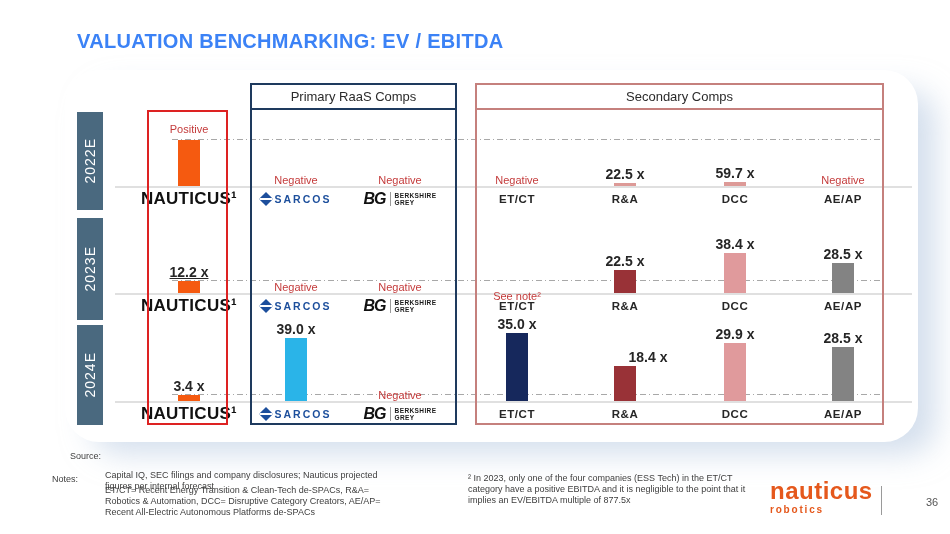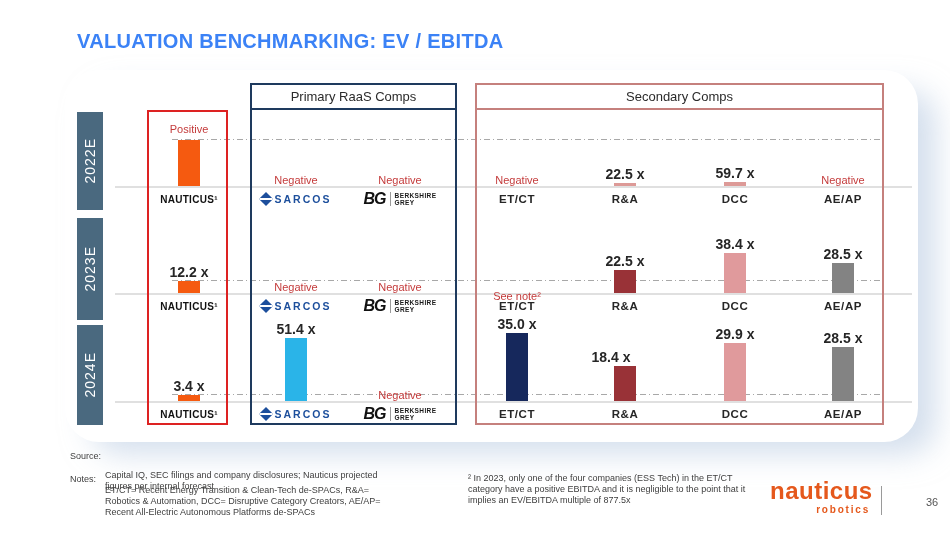--- a/index.html
+++ b/index.html
@@ -21,34 +21,34 @@
   .panel.secondary{left:475px;width:409px;border:2px solid #c5807d;}
   .panel-header{height:25px;display:flex;align-items:center;justify-content:center;
                 font-size:13px;color:#2b2b2b;box-sizing:border-box;}
   .panel.primary .panel-header{border-bottom:2px solid #1e3a5e;}
   .panel.secondary .panel-header{border-bottom:2px solid #c5807d;}
   .bar{position:absolute;width:22px;}
   .vlabel{position:absolute;width:100px;text-align:center;font-size:14px;font-weight:bold;color:#262626;}
   .slabel{position:absolute;width:100px;text-align:center;font-size:11px;color:#c43b3b;}
   .blabel{position:absolute;width:120px;display:flex;align-items:center;justify-content:center;height:16px;}
   .ticker{font-size:11.5px;font-weight:bold;color:#262626;letter-spacing:.6px;}
-  .nname{font-size:10px;font-weight:bold;color:#111;letter-spacing:.3px;}
+  .nname{font-size:17px;font-weight:bold;color:#111;letter-spacing:.3px;}
   .sarcos-wrap{display:flex;align-items:center;gap:4px;}
   .sarcos-diamond{width:10px;height:10px;background:#1d4f9c;transform:rotate(45deg);
     background-image:linear-gradient(135deg,transparent 42%,#fff 42%,#fff 58%,transparent 58%);}
   .sarcos-text{font-size:10.5px;font-weight:bold;color:#1d4f9c;letter-spacing:2px;}
   .bg-wrap{display:flex;align-items:center;gap:4px;}
   .bg-initials{font-size:16px;font-weight:bold;font-style:italic;color:#111;letter-spacing:-1px;}
   .bg-div{width:1px;height:14px;background:#9a9a9a;}
   .bg-stack{display:flex;flex-direction:column;justify-content:center;}
   .bg-stack div{font-size:6.5px;font-weight:bold;color:#1a1a1a;line-height:7px;letter-spacing:.4px;}
   .foot{position:absolute;font-size:9px;color:#404040;line-height:11px;}
   .brand-name{position:absolute;left:770px;top:480px;width:100px;text-align:center;
               font-size:24px;font-weight:bold;color:#e5581c;letter-spacing:.5px;line-height:22px;}
-  .brand-sub{position:absolute;left:770px;top:504px;width:100px;text-align:right;
+  .brand-sub{position:absolute;left:770px;top:504px;width:100px;
              font-size:10px;font-weight:bold;color:#e5581c;letter-spacing:1.8px;}
   .brand-div{position:absolute;left:881px;top:486px;width:1px;height:29px;background:#9a9a9a;}
   .brand-page{position:absolute;left:890px;top:496px;font-size:11px;color:#555;margin-left:36px;}
 </style>
 </head>
 <body>
 
 <div class="stage">
   <div class="title">VALUATION BENCHMARKING:  EV / EBITDA</div>
 
@@ -104,21 +104,21 @@
       <div class="blabel" style="left: 675px; top: 191px;">
         <span class="ticker">DCC</span>
       </div>
       <div class="slabel" style="left: 793px; top: 174px;">Negative</div>
       <div class="blabel" style="left: 783px; top: 191px;">
         <span class="ticker">AE/AP</span>
       </div>
       <div class="dashdot" style="top: 280px;"></div>
       <div class="baseline" style="top: 293px;"></div>
       <div class="bar" style="left: 178px; top: 281px; height: 12px; background: rgb(245, 90, 16);"></div>
-      <div class="vlabel" style="left: 139px; top: 264px;">12.2 x</div>
+      <div class="vlabel" style="left: 139px; top: 264px; text-decoration: underline;">12.2 x</div>
       <div class="blabel" style="left: 129px; top: 298px;">
         <span class="nname">NAUTICUS¹</span>
       </div>
       <div class="slabel" style="left: 246px; top: 281px;">Negative</div>
       <div class="blabel" style="left: 236px; top: 298px;">
         <div class="sarcos-wrap">
           <div class="sarcos-diamond"></div>
           <span class="sarcos-text">SARCOS</span>
         </div>
       </div>
@@ -153,21 +153,21 @@
         <span class="ticker">AE/AP</span>
       </div>
       <div class="dashdot" style="top: 394px;"></div>
       <div class="baseline" style="top: 401px;"></div>
       <div class="bar" style="left: 178px; top: 395px; height: 6px; background: rgb(245, 90, 16);"></div>
       <div class="vlabel" style="left: 139px; top: 378px;">3.4 x</div>
       <div class="blabel" style="left: 129px; top: 406px;">
         <span class="nname">NAUTICUS¹</span>
       </div>
       <div class="bar" style="left: 285px; top: 338px; height: 63px; background: rgb(42, 180, 232);"></div>
-      <div class="vlabel" style="left: 246px; top: 321px;">51.4 x</div>
+      <div class="vlabel" style="left: 246px; top: 321px;">39.0 x</div>
       <div class="blabel" style="left: 236px; top: 406px;">
         <div class="sarcos-wrap">
           <div class="sarcos-diamond"></div>
           <span class="sarcos-text">SARCOS</span>
         </div>
       </div>
       <div class="slabel" style="left: 350px; top: 389px;">Negative</div>
       <div class="blabel" style="left: 340px; top: 406px;">
         <div class="bg-wrap">
           <span class="bg-initials">BG</span>
@@ -177,21 +177,21 @@
             <div>GREY</div>
           </div>
         </div>
       </div>
       <div class="bar" style="left: 506px; top: 333px; height: 68px; background: rgb(22, 40, 92);"></div>
       <div class="vlabel" style="left: 467px; top: 316px;">35.0 x</div>
       <div class="blabel" style="left: 457px; top: 406px;">
         <span class="ticker">ET/CT</span>
       </div>
       <div class="bar" style="left: 614px; top: 366px; height: 35px; background: rgb(153, 50, 55);"></div>
-      <div class="vlabel" style="left: 561px; top: 349px;">18.4 x</div>
+      <div class="vlabel" style="left: 598px; top: 349px;">18.4 x</div>
       <div class="blabel" style="left: 565px; top: 406px;">
         <span class="ticker">R&amp;A</span>
       </div>
       <div class="bar" style="left: 724px; top: 343px; height: 58px; background: rgb(224, 154, 156);"></div>
       <div class="vlabel" style="left: 685px; top: 326px;">29.9 x</div>
       <div class="blabel" style="left: 675px; top: 406px;">
         <span class="ticker">DCC</span>
       </div>
       <div class="bar" style="left: 832px; top: 347px; height: 54px; background: rgb(131, 131, 131);"></div>
       <div class="vlabel" style="left: 793px; top: 330px;">28.5 x</div>
@@ -204,21 +204,21 @@
 
   <div class="panel primary">
     <div class="panel-header">Primary RaaS Comps</div>
   </div>
   <div class="panel secondary">
     <div class="panel-header">Secondary Comps</div>
   </div>
 
   <div class="foot" style="left:70px;top:451px;">Source:</div>
   <div class="foot" style="left:105px;top:470px;width:300px;">Capital IQ, SEC filings and company disclosures; Nauticus projected figures per internal forecast</div>
-  <div class="foot" style="left:70px;top:474px;">Notes:</div>
+  <div class="foot" style="left:52px;top:474px;">Notes:</div>
   <div class="foot" style="left:105px;top:485px;width:300px;">ET/CT= Recent Energy Transition &amp; Clean-Tech de-SPACs, R&amp;A= Robotics &amp; Automation, DCC= Disruptive Category Creators, AE/AP= Recent All-Electric Autonomous Platforms de-SPACs</div>
   <div class="foot" style="left:468px;top:473px;width:300px;">²  In 2023, only one of the four companies (ESS Tech) in the ET/CT category have a positive EBITDA and it is negligible to the point that it implies an EV/EBITDA multiple of 877.5x</div>
 
   <div class="brand-name">nauticus</div>
   <div class="brand-sub">robotics</div>
   <div class="brand-div"></div>
   <div class="brand-page">36</div>
 </div>
 
 </body></html>

